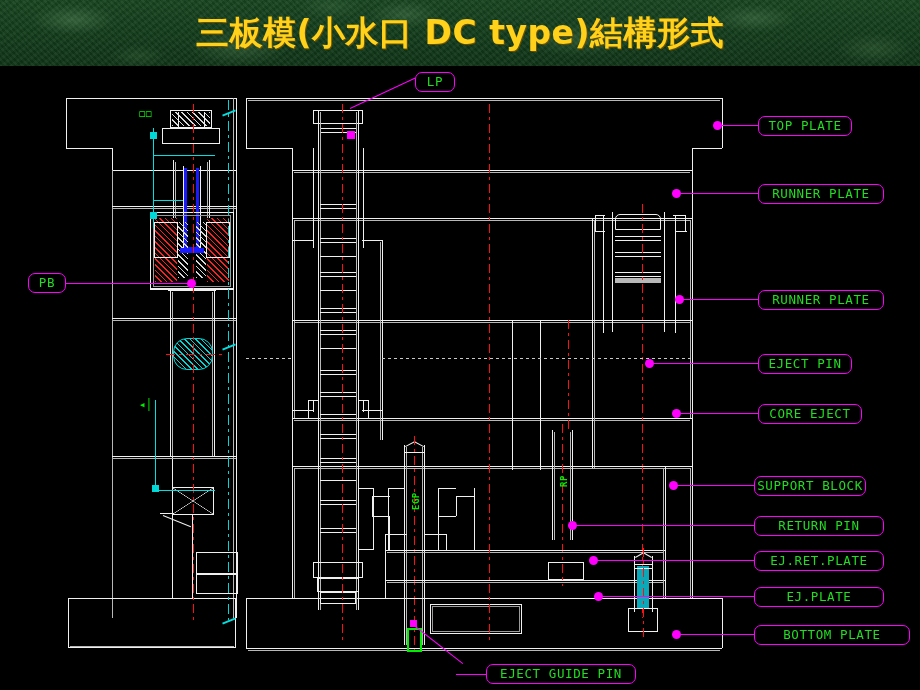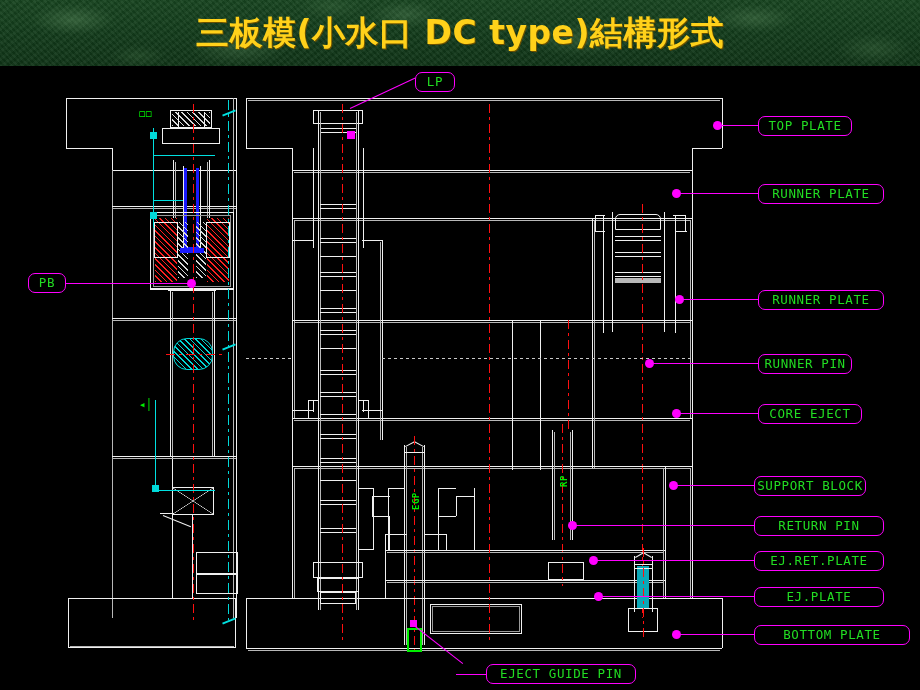--- a/index.html
+++ b/index.html
@@ -419,21 +419,21 @@
     <div class="dot" style="left:672px;top:189px;"></div>
     <div class="leader" style="left:677px;top:193px;width:81px;"></div>
     <div class="callout" style="left:758px;top:184px;width:126px;">RUNNER PLATE</div>
 
     <div class="dot" style="left:675px;top:295px;"></div>
     <div class="leader" style="left:680px;top:299px;width:78px;"></div>
     <div class="callout" style="left:758px;top:290px;width:126px;">RUNNER PLATE</div>
 
     <div class="dot" style="left:645px;top:359px;"></div>
     <div class="leader" style="left:650px;top:363px;width:108px;"></div>
-    <div class="callout" style="left:758px;top:354px;width:94px;">RUNNER PIN</div>
+    <div class="callout" style="left:758px;top:354px;width:94px;">EJECT PIN</div>
 
     <div class="dot" style="left:672px;top:409px;"></div>
     <div class="leader" style="left:677px;top:413px;width:81px;"></div>
     <div class="callout" style="left:758px;top:404px;width:104px;">CORE EJECT</div>
 
     <div class="dot" style="left:669px;top:481px;"></div>
     <div class="leader" style="left:674px;top:485px;width:80px;"></div>
     <div class="callout" style="left:754px;top:476px;width:112px;">SUPPORT BLOCK</div>
 
     <div class="dot" style="left:568px;top:521px;"></div>

